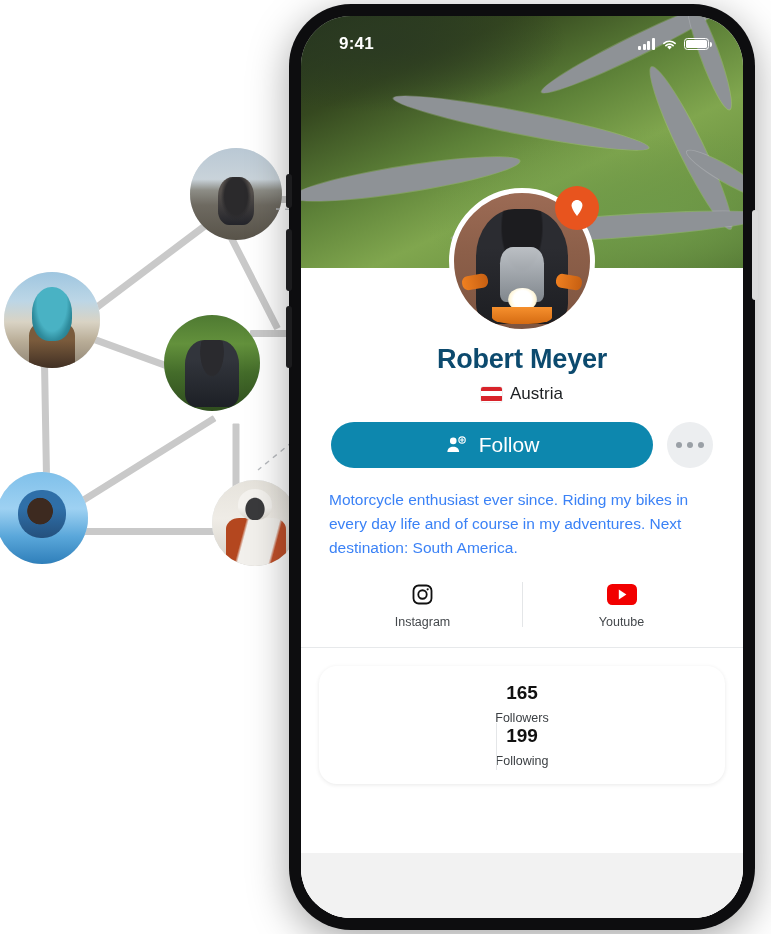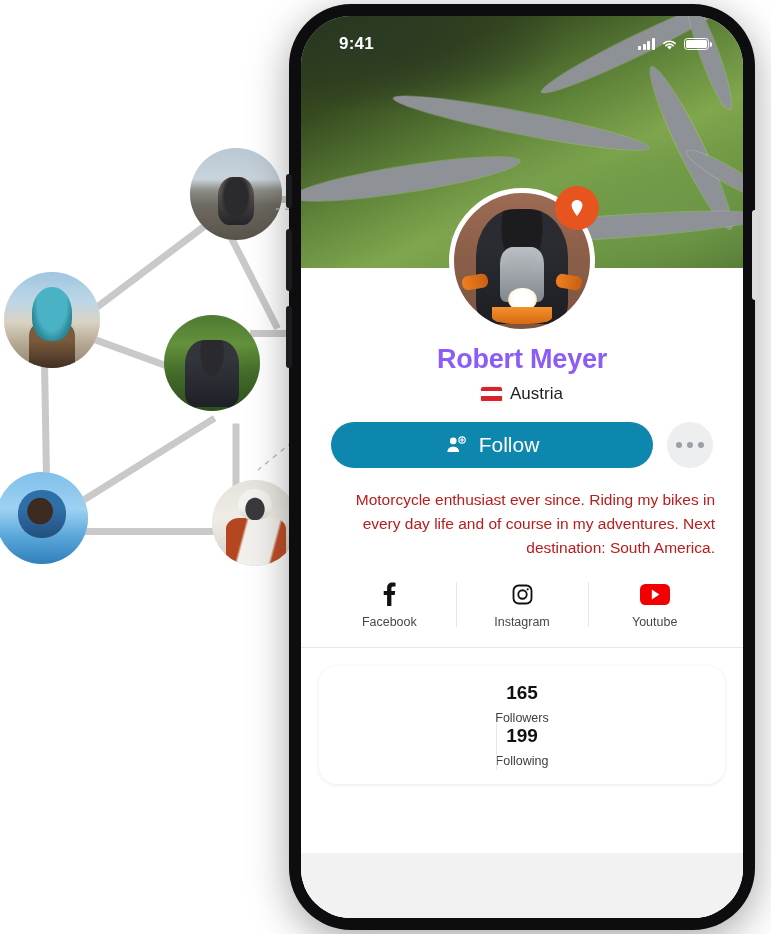--- a/index.html
+++ b/index.html
@@ -155,41 +155,41 @@
   #avatar .bumper {
     position:absolute; left:28%; bottom:4%; width:44%; height:12%;
     background: linear-gradient(to bottom,#f6902d,#d56b12); border-radius: 0 0 40% 40%;
   }
   #loc-badge {
     position:absolute; right:-4px; top:-2px; width:44px; height:44px; border-radius:50%;
     background:#e8541e; display:flex; align-items:center; justify-content:center;
   }
   #loc-badge svg { width:20px; height:20px; }
 
-  #name { text-align:center; margin-top: 76px; font-size: 27px; font-weight:700; color:#8b5cf6; letter-spacing:-.2px; }
+  #name { text-align:center; margin-top: 76px; font-size: 27px; font-weight:700; color:#0c4a6e; letter-spacing:-.2px; }
   #country { text-align:center; margin-top:9px; font-size:17px; color:#1c1f22; display:flex; align-items:center; justify-content:center; gap:8px; }
   .at-flag { width:21px; height:15px; border-radius:2px; overflow:hidden; display:inline-block; box-shadow:0 0 0 .5px rgba(0,0,0,.12); }
   .at-flag i { display:block; height:33.33%; }
   .at-flag i:nth-child(1), .at-flag i:nth-child(3){ background:#d8232a; }
   .at-flag i:nth-child(2){ background:#fff; }
 
   #action-row { display:flex; align-items:center; gap:14px; padding: 0 30px; margin-top:18px; }
   #follow-btn {
     flex:1; height:46px; border-radius:24px; background:#0d87ae; color:#fff;
     display:flex; align-items:center; justify-content:center; gap:12px;
     font-size:21px; font-weight:400; cursor:pointer; border:none;
   }
   #follow-btn svg{ width:22px; height:22px; }
   #more-btn {
     width:46px; height:46px; border-radius:50%; background:#eceef0;
     display:flex; align-items:center; justify-content:center; gap:4.5px; cursor:pointer;
   }
   #more-btn span { width:6.5px; height:6.5px; border-radius:50%; background:#9aa0a6; }
 
-  #bio { margin: 20px 28px 0; text-align:right; font-size:15.5px; line-height:1.55; color:#b91c1c; }
+  #bio { margin: 20px 28px 0; text-align:left; font-size:15.5px; line-height:1.55; color:#3b82f6; }
 
   #socials { display:flex; margin: 18px 22px 0; }
   .social { flex:1; display:flex; flex-direction:column; align-items:center; gap:9px; position:relative; cursor:pointer; padding: 4px 0 2px; }
   .social + .social::before { content:""; position:absolute; left:0; top:4px; bottom:4px; width:1px; background:#e4e6e8; }
   .social .lbl { font-size:12.5px; color:#44484c; }
   .social .ico { height:24px; display:flex; align-items:center; justify-content:center; }
 
   #divider-1 { height:1px; background:#e7e9eb; margin: 16px 0 0; }
 
   .card { background:#fff; border-radius:18px; margin: 18px 18px 0; box-shadow: 0 1px 4px rgba(0,0,0,.09); }
@@ -336,28 +336,20 @@
             <span></span>
             <span></span>
           </div>
         </div>
 
         <p id="bio">Motorcycle enthusiast ever since. Riding my bikes in every day life and of course in my adventures. Next destination: South America.</p>
 
         <div id="socials">
           <div class="social">
             <span class="ico">
-              <svg width="14" height="24" viewBox="0 0 14 24">
-                  <path d="M9.4 24V13.1h3.3l.5-4.1H9.4V6.4c0-1.2.3-2 2-2h2.1V.8C13.1.7 11.8.6 10.3.6 7.2.6 5.1 2.5 5.1 6v3H1.7v4.1h3.4V24z" fill="#111"></path>
-                </svg>
-            </span>
-            <span class="lbl">Facebook</span>
-          </div>
-          <div class="social">
-            <span class="ico">
               <svg width="23" height="23" viewBox="0 0 24 24" fill="none" stroke="#111" stroke-width="1.9">
                 <rect x="2.6" y="2.6" width="18.8" height="18.8" rx="5.4"></rect>
                 <circle cx="12" cy="12" r="4.4"></circle>
                 <circle cx="17.4" cy="6.6" r="1.15" fill="#111" stroke="none"></circle>
               </svg>
             </span>
             <span class="lbl">Instagram</span>
           </div>
           <div class="social">
             <span class="ico">

